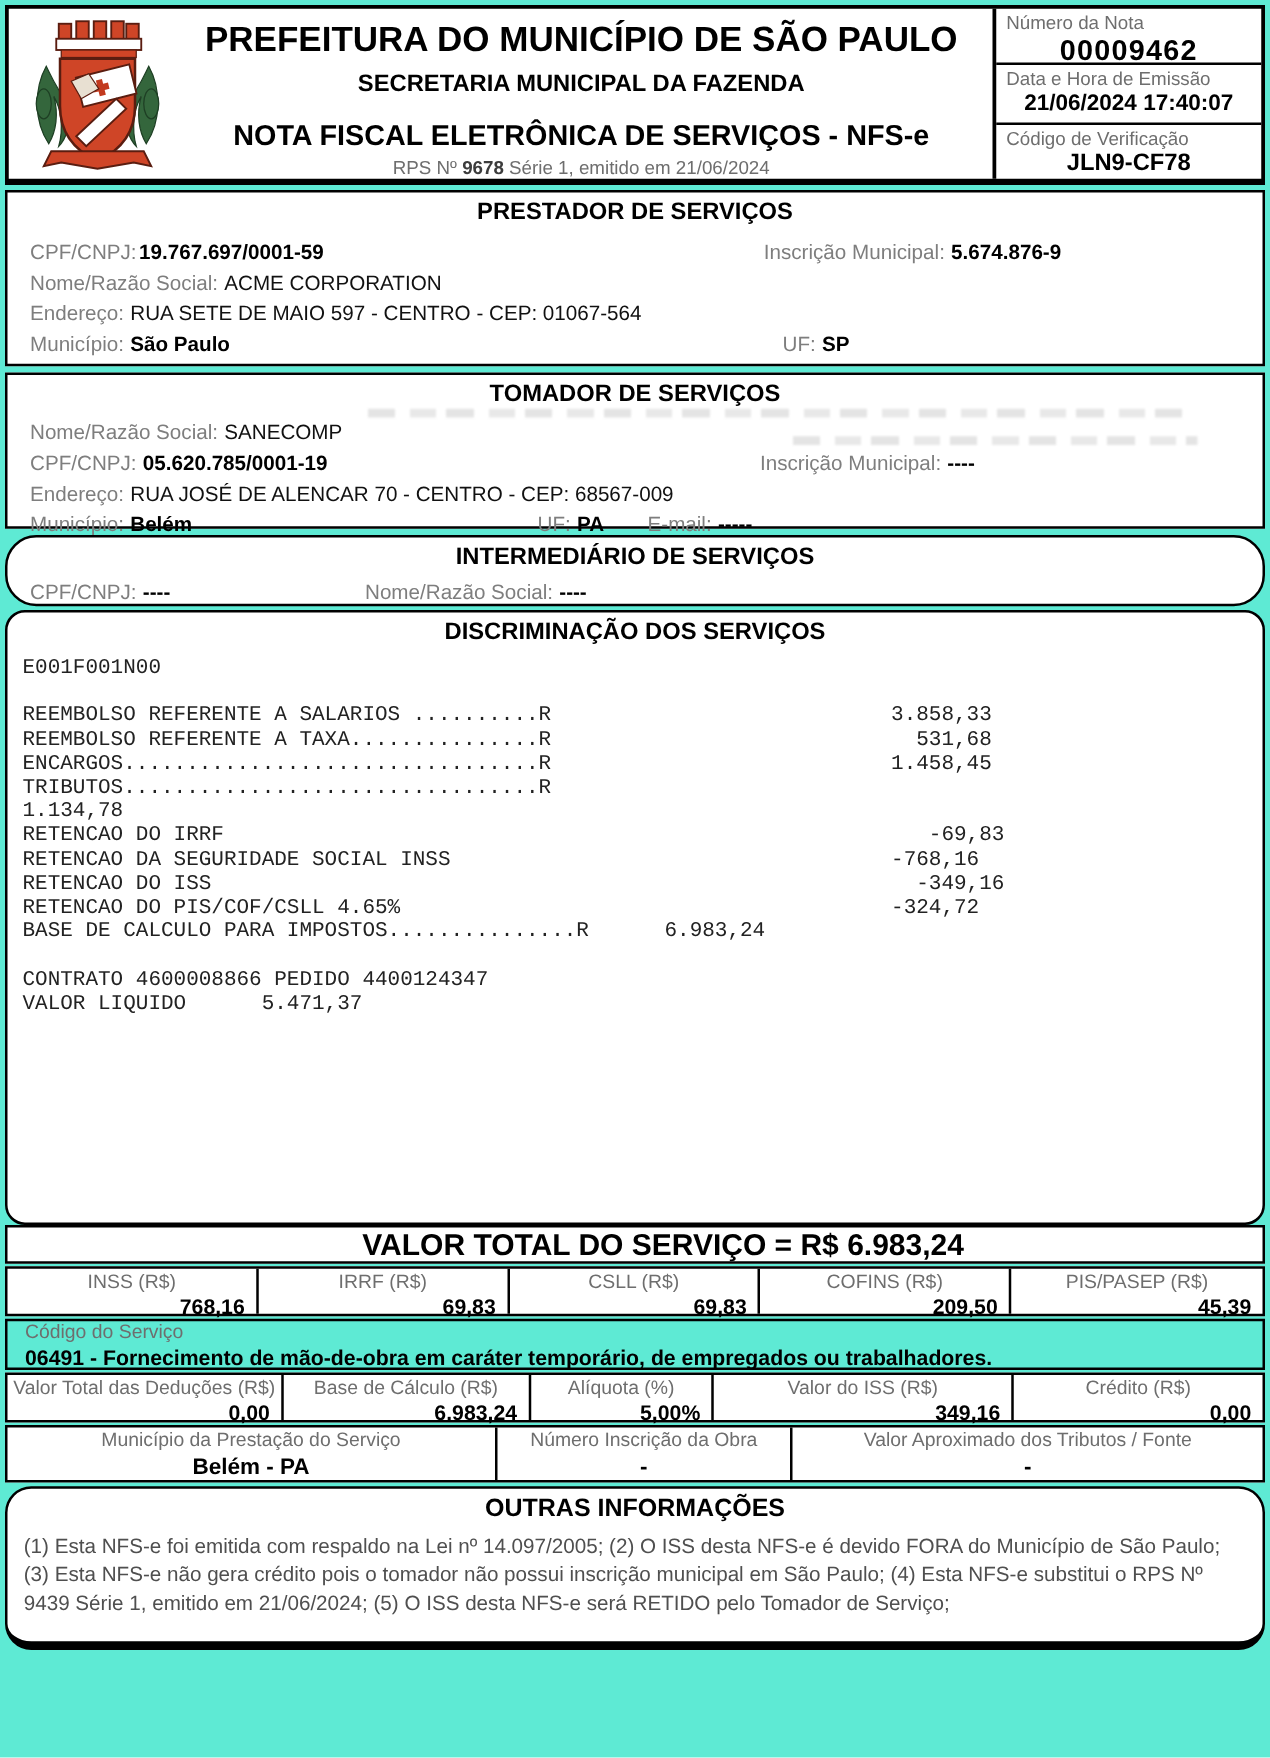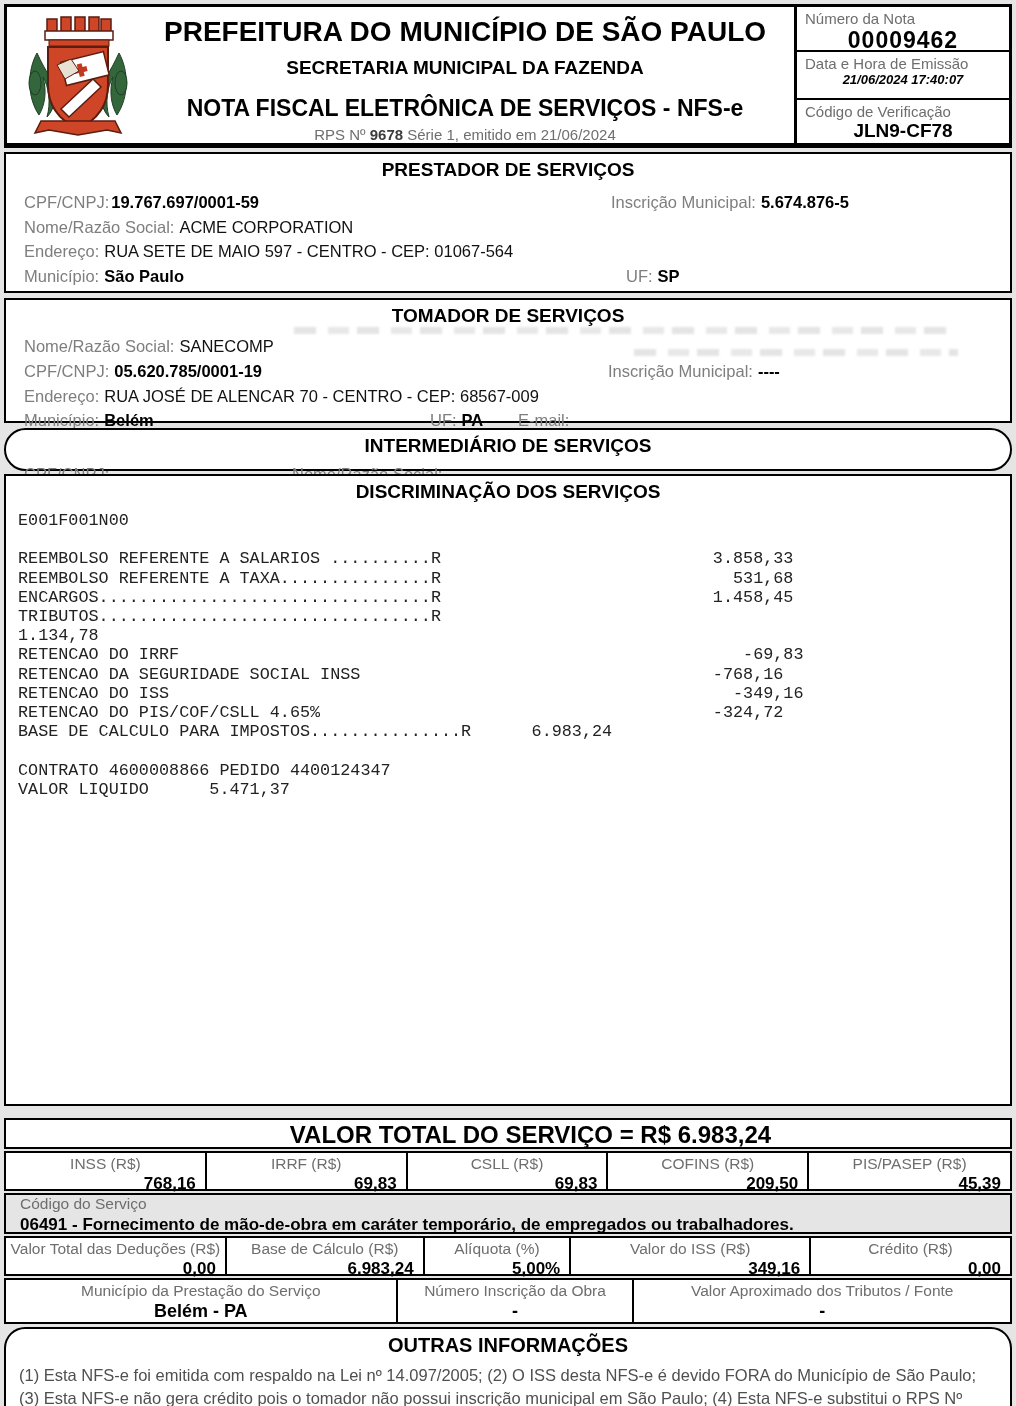--- a/index.html
+++ b/index.html
@@ -2,67 +2,67 @@
 <html><head>
 <meta charset="utf-8">
 <style>
   * { margin: 0; padding: 0; box-sizing: border-box; }
   html, body { background: #ffffff; }
   body {
     width: 1016px; height: 1406px;
     font-family: "Liberation Sans", sans-serif;
     color: #000; position: relative;
   }
-  .page { position: absolute; left: 0; top: 0; width: 1016px; height: 1406px; padding: 4px 4px 0 4px; background: #e5e5e5; }
+  .page { position: absolute; left: 0; top: 0; width: 1016px; height: 1406px; padding: 4px 4px 0 4px; background: #5eead4; }
 
   .box { border: 2px solid #000; background: #fff; position: relative; }
 
   
   .header-box { height: 144px; border-width: 3px; border-bottom-width: 5px; margin-bottom: 4px; }
   .logo { position: absolute; left: 16px; top: 6px; width: 110px; height: 128px; }
   .header-center { position: absolute; left: 132px; right: 218px; top: 0; height: 100%; text-align: center; }
   .h-title { font-size: 28px; font-weight: bold; letter-spacing: 0px; margin-top: 9px; white-space: nowrap; }
   .h-sub { font-size: 19px; font-weight: bold; margin-top: 9px; }
   .h-doc { font-size: 23px; font-weight: bold; margin-top: 16px; white-space: nowrap; }
   .h-rps { font-size: 15px; color: #6e6e6e; margin-top: 4px; }
   .h-rps b { color: #3c3c3c; }
   .header-right { position: absolute; right: 0; top: 0; bottom: 0; width: 215px; border-left: 3px solid #000; }
   .hr-row { padding: 1px 0 2px 0; border-bottom: 2px solid #000; }
   .hr-row:last-child { border-bottom: none; }
   .hr-label { font-size: 15px; color: #6e6e6e; padding: 2px 16px 0 8px; }
   .hr-value { text-align: center; font-weight: bold; }
   .v-nota { font-size: 23px; letter-spacing: 1px; }
-  .v-data { font-size: 13px; font-style: italic; }
+  .v-data { font-size: 18px; }
   .v-cod  { font-size: 19px; padding-bottom: 2px; }
 
   
   .sec-title { text-align: center; font-size: 19px; font-weight: bold; padding-top: 5px; }
   .lbl { color: #7e7e7e; font-size: 16.5px; }
   .val { color: #000; font-size: 16.5px; font-weight: bold; margin-left: 5px; }
   .val-reg { color: #111; font-size: 16.5px; margin-left: 5px; text-align: right; }
   .row { position: relative; padding-left: 18px; height: 24.5px; line-height: 24.5px; white-space: nowrap; }
   .abs { position: absolute; top: 0; white-space: nowrap; }
 
   .prestador-box { height: 141px; margin-bottom: 5px; }
   .prestador-box .rows { margin-top: 9px; }
   .tomador-box { height: 125px; margin-bottom: 5px; }
   .tomador-box .rows { margin-top: 7px; }
   .tomador-box .row { height: 24.8px; line-height: 24.8px; }
-  .intermed-box { height: 43px; margin-bottom: 3px; border-radius: 25px; }
+  .intermed-box { height: 57px; margin-bottom: 3px; border-radius: 25px; }
   .intermed-box .rows { margin-top: 5px; }
 
   
   .smudge { position: absolute; height: 7px; opacity: .55;
     background: repeating-linear-gradient(90deg,#cfcfcf 0 22px, #ffffff 22px 34px, #d6d6d6 34px 55px, #fff 55px 63px);
     filter: blur(1px); }
   .smudge-1 { left: 288px; right: 60px; top: 27px; }
   .smudge-2 { left: 628px; right: 52px; top: 49px; }
 
   
-  .disc-box { height: 632px; margin-bottom: 12px; }
+  .disc-box { height: 492px; margin-bottom: 0; border-radius: 16px; }
   .disc-pre {
     font-family: "Liberation Mono", monospace;
     font-size: 16.8px; line-height: 19.2px; color: #222;
     white-space: pre; margin: 8px 0 0 12px;
   }
 
   
   .valor-box { height: 31px; margin-bottom: 2px; }
   .valor-box .sec-title { font-size: 24px; padding-top: 1px; margin-left: 45px; }
 
@@ -149,21 +149,21 @@
         <div class="hr-value v-cod">JLN9-CF78</div>
       </div>
     </div>
   </div>
 
   <div class="box prestador-box">
     <div class="sec-title">PRESTADOR DE SERVIÇOS</div>
     <div class="rows">
       <div class="row">
         <span class="lbl">CPF/CNPJ:</span><span class="val" style="margin-left:2px">19.767.697/0001-59</span>
-        <span class="abs" style="left:605px"><span class="lbl">Inscrição Municipal:</span><span class="val">5.674.876-5</span></span>
+        <span class="abs" style="left:605px"><span class="lbl">Inscrição Municipal:</span><span class="val">5.674.876-9</span></span>
       </div>
       <div class="row">
         <span class="lbl">Nome/Razão Social:</span><span class="val-reg">ACME CORPORATION</span>
       </div>
       <div class="row">
         <span class="lbl">Endereço:</span><span class="val-reg">RUA SETE DE MAIO 597 - CENTRO - CEP: 01067-564</span>
       </div>
       <div class="row">
         <span class="lbl">Município:</span><span class="val">São Paulo</span>
         <span class="abs" style="left:620px"><span class="lbl">UF:</span><span class="val">SP</span></span>

